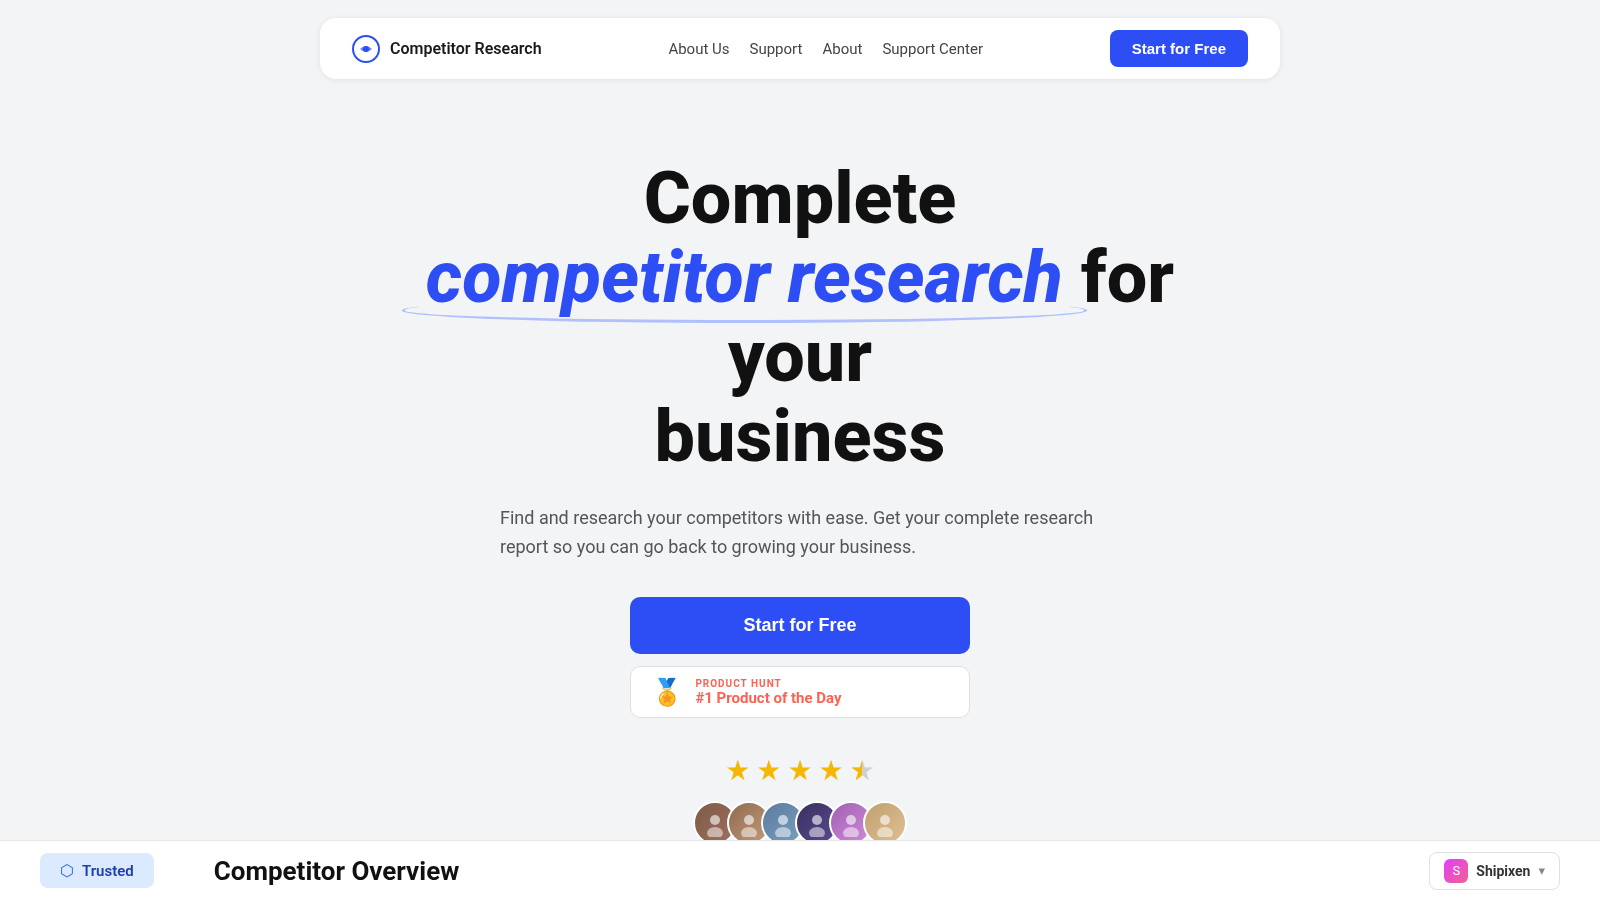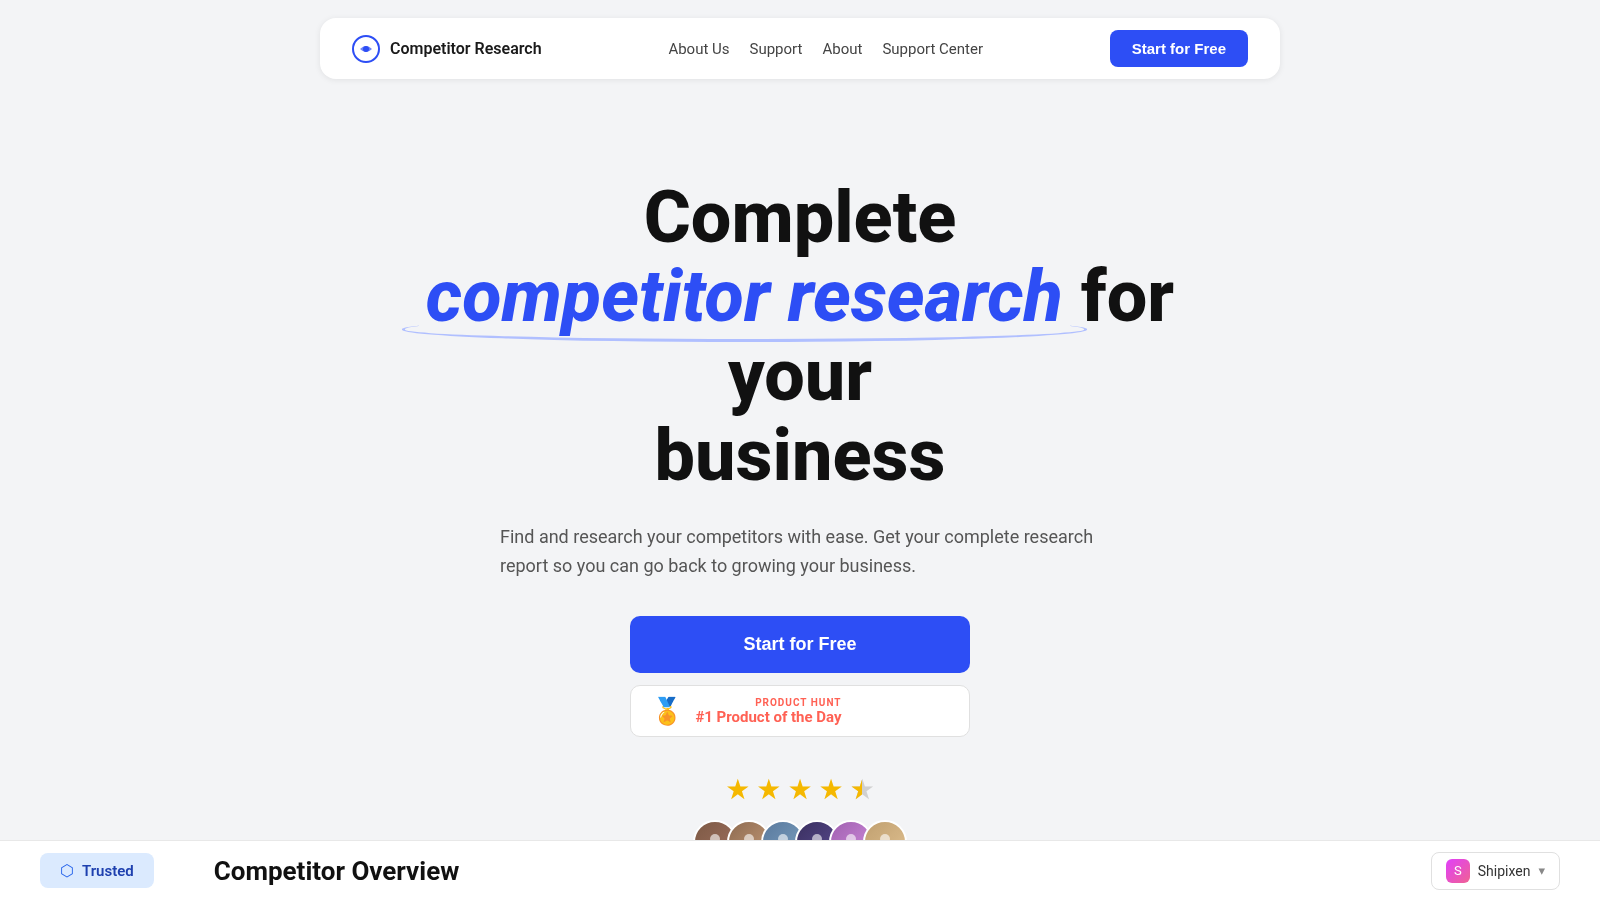--- a/index.html
+++ b/index.html
@@ -73,21 +73,20 @@
       padding: 80px 20px 40px;
       background: #f3f4f6;
     }
     .hero-title {
       font-size: 72px;
       font-weight: 800;
       color: #111;
       text-align: center;
       line-height: 1.1;
       max-width: 800px;
-      margin-top: 19px;
     }
     .hero-title-italic {
       font-style: italic;
       color: #2d4ef5;
       position: relative;
       display: inline-block;
     }
     .hero-title-italic::after {
       content: '';
       position: absolute;
@@ -139,21 +138,20 @@
     }
     .ph-medal {
       font-size: 26px;
     }
     .ph-text-label {
       font-size: 10px;
       font-weight: 700;
       color: #ff6154;
       letter-spacing: 1px;
       text-transform: uppercase;
-      text-align: right;
     }
     .ph-text-title {
       font-size: 15px;
       font-weight: 700;
       color: #ff6154;
     }
 
     
     .social-proof {
       display: flex;
@@ -235,21 +233,21 @@
       width: 24px;
       height: 24px;
       background: linear-gradient(135deg, #e040fb, #f06292);
       border-radius: 6px;
       display: flex;
       align-items: center;
       justify-content: center;
       font-size: 13px;
       color: #fff;
     }
-    .shipixen-text { font-size: 14px; font-weight: 400; color: #333; }
+    .shipixen-text { font-size: 14px; font-weight: 700; color: #333; }
     .chevron-icon { color: #888; font-size: 13px; }
   </style>
 </head>
 <body>
 
 <div class="nav-wrapper">
   <nav class="nav">
     <a class="nav-logo">
       <svg class="nav-logo-icon" viewBox="0 0 28 28" fill="none">
         <circle cx="14" cy="14" r="13" stroke="#2d4ef5" stroke-width="2"></circle>

